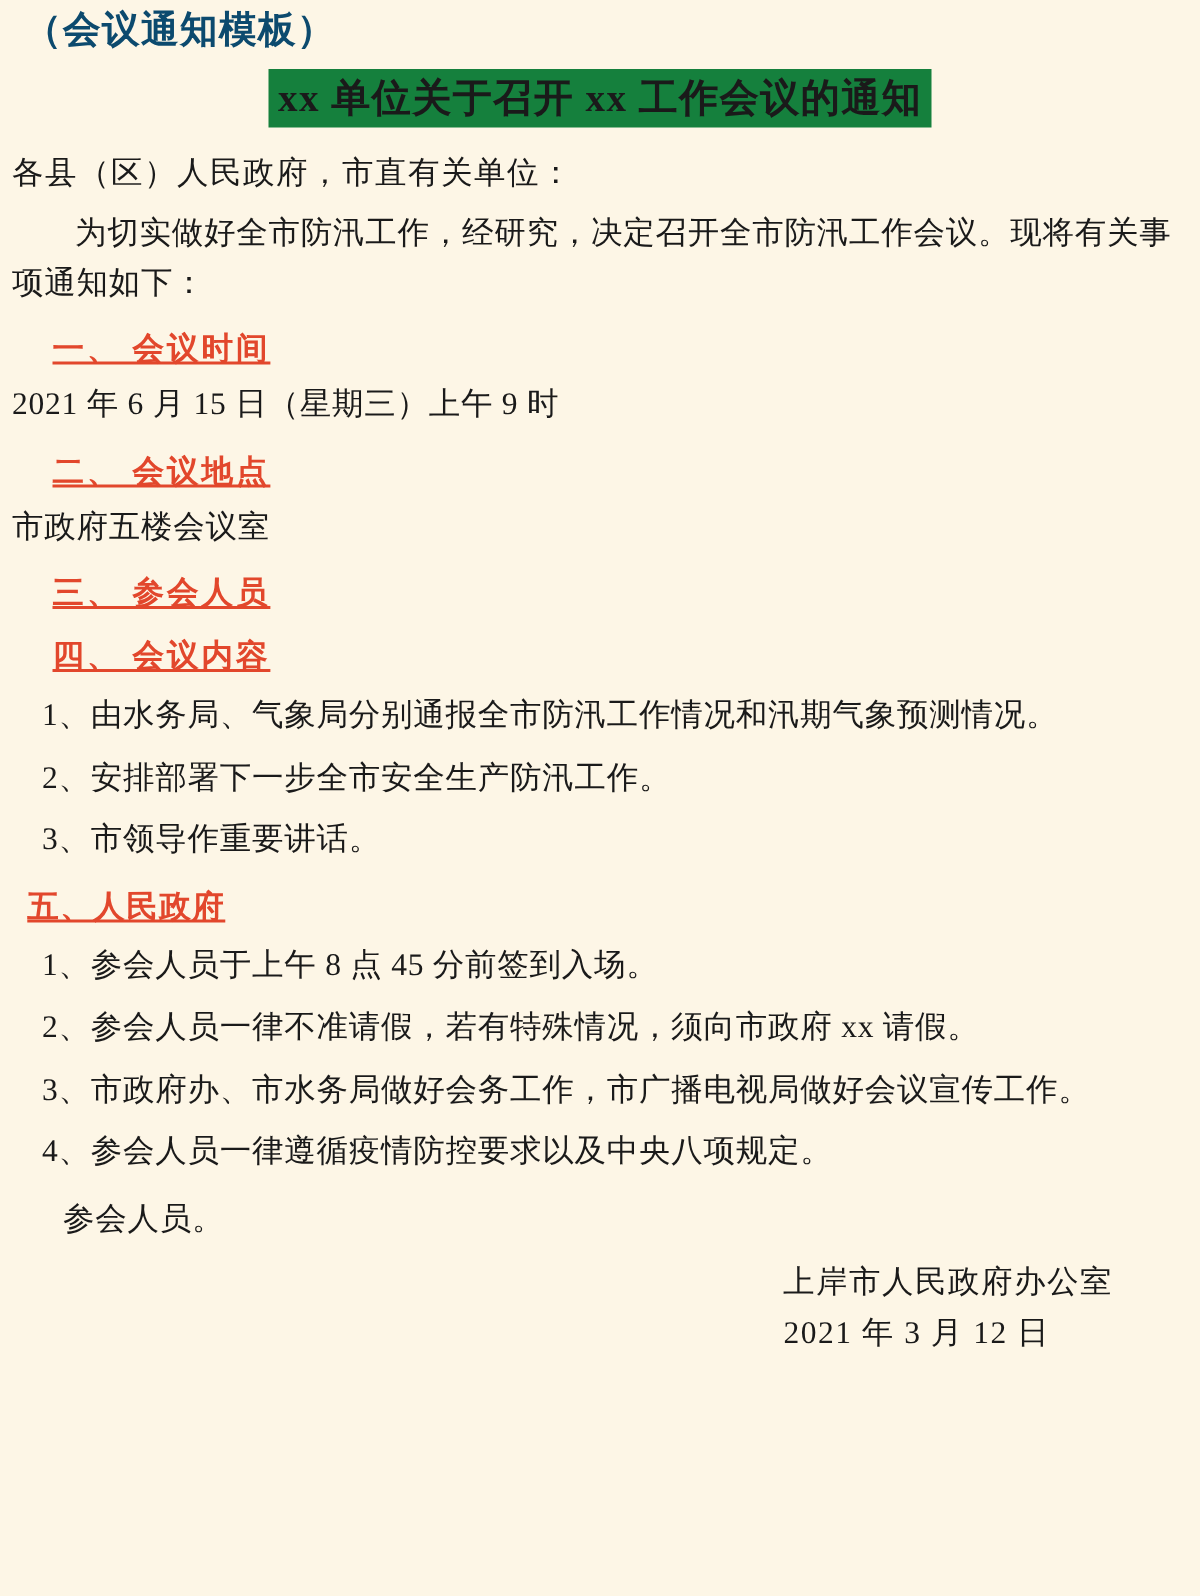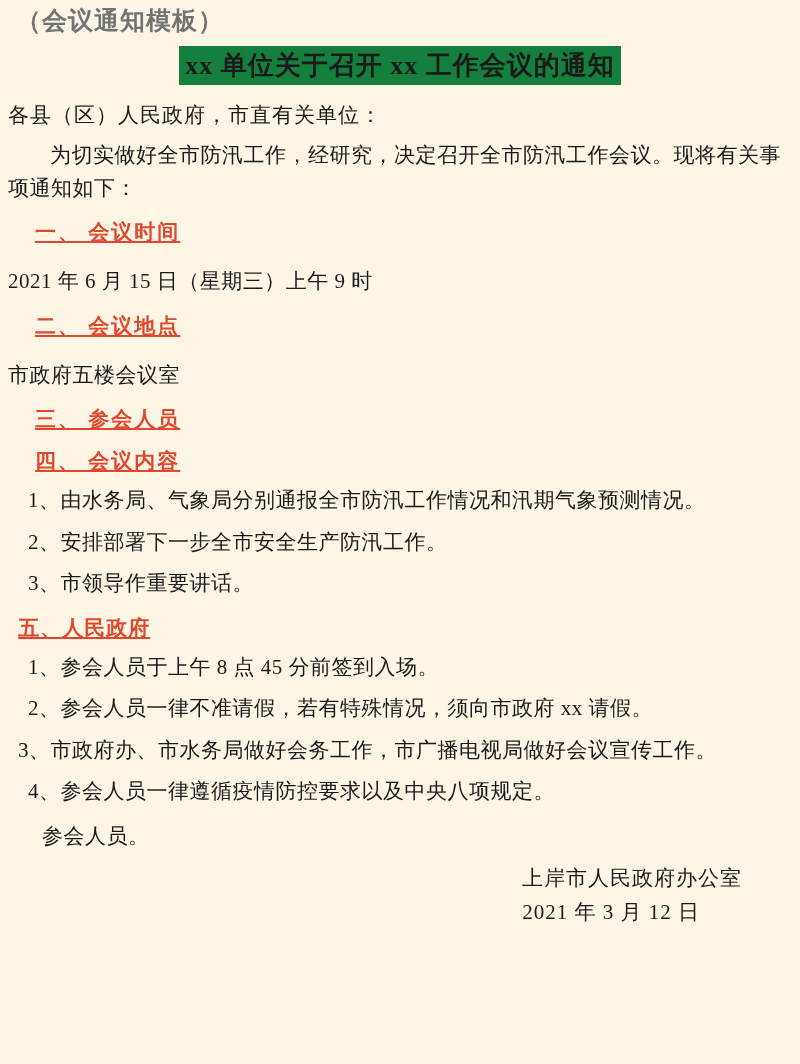--- a/index.html
+++ b/index.html
@@ -15,21 +15,21 @@
     overflow: hidden;
   }
   .page {
     position: relative;
     width: 800px;
     height: 1064px;
     box-sizing: border-box;
     padding: 0 14px;
   }
   .tmpl-tag {
-    color: #737373;
+    color: #0c4a6e;
     font-size: 25px;
     font-weight: 700;
     letter-spacing: 1px;
     margin: 6px 0 2px 2px;
     line-height: 1.2;
   }
   .doc-title {
     text-align: center;
     margin-top: 10px;
   }
@@ -76,35 +76,35 @@
     text-indent: 1em;
     text-decoration: underline;
   }
   .section-head.tight {
     text-indent: 0.2em;
     letter-spacing: 1px;
   }
   .body-line {
     font-size: 21px;
     line-height: 1.5;
-    margin-top: 20px;
+    margin-top: 8px;
     letter-spacing: 0.5px;
   }
   .body-line.nudge {
     margin-left: -6px;
   }
   .list-line {
     font-size: 21px;
     line-height: 1.5;
     margin-top: 10px;
     letter-spacing: 0.5px;
     margin-left: 14px;
   }
   .list-line.wrap {
-    margin-left: 4px;
+    margin-left: 14px;
     text-indent: 0;
   }
   .closing {
     font-size: 21px;
     margin-top: 14px;
     margin-left: 28px;
     letter-spacing: 0.5px;
   }
   .sign {
     font-size: 21px;

